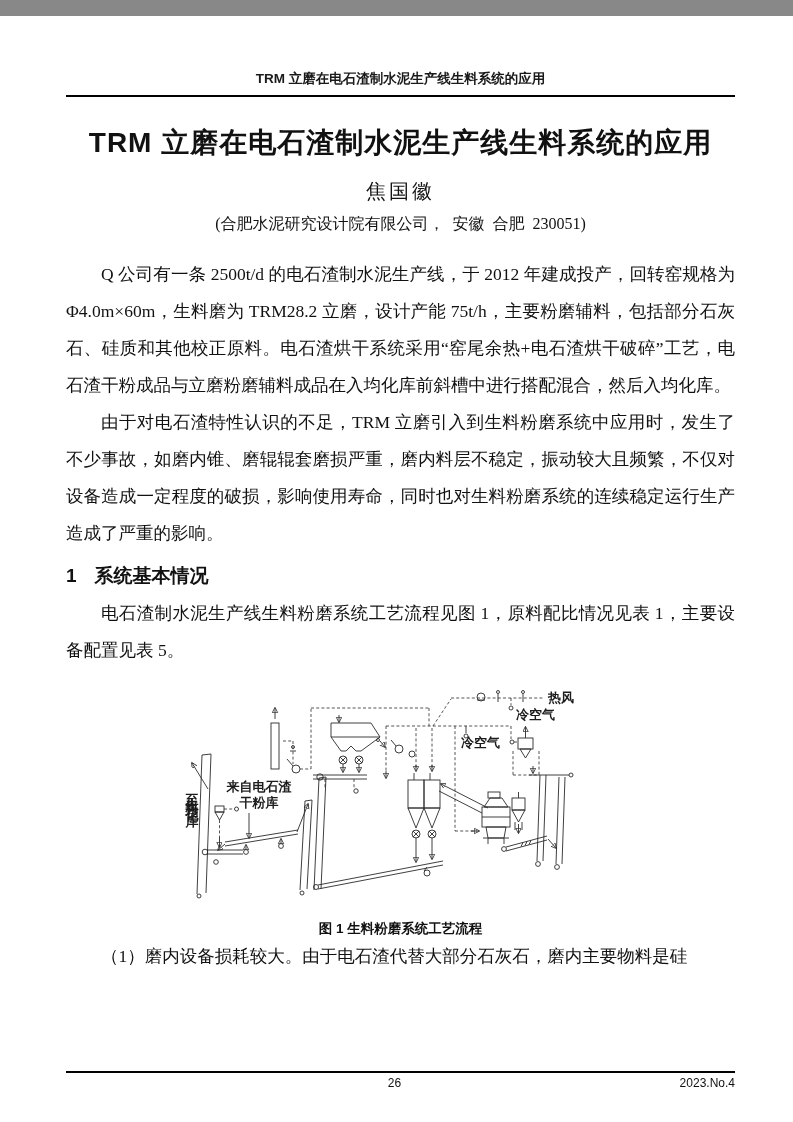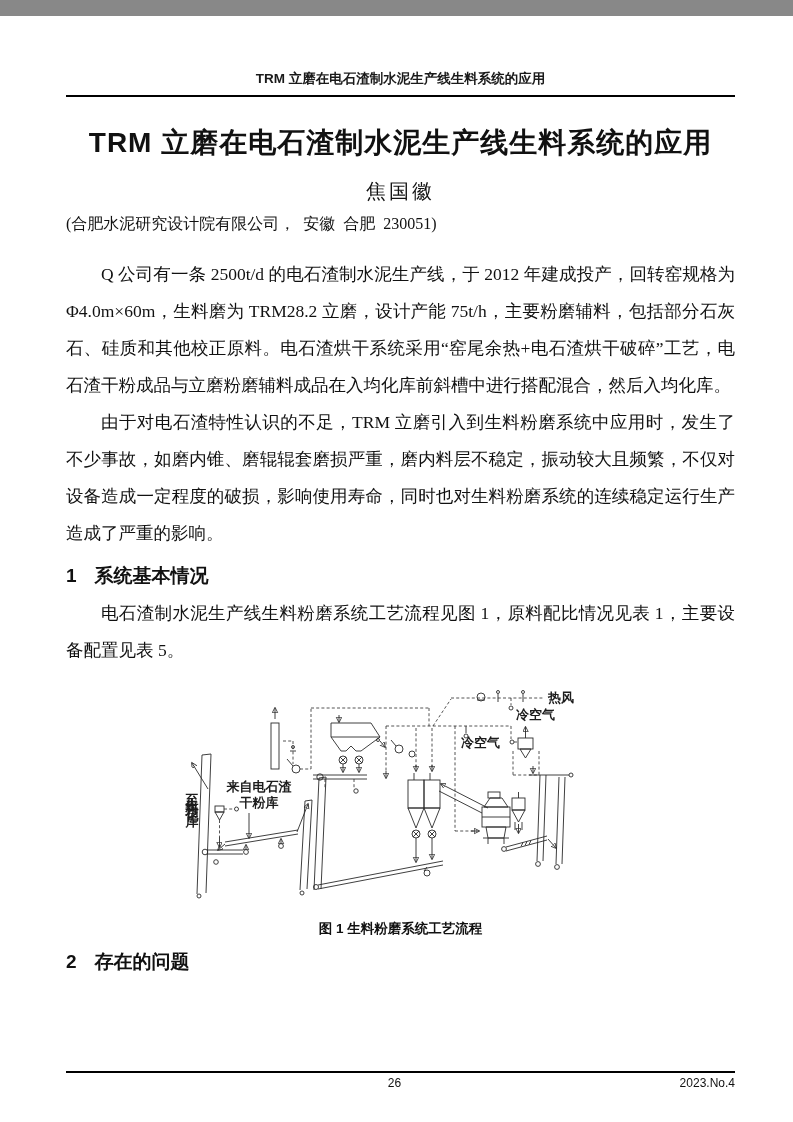--- a/index.html
+++ b/index.html
@@ -36,20 +36,21 @@
     line-height:40px;
   }
   .author{
     margin-top:15px;
     text-align:center;
     font-size:20px;
     letter-spacing:3px;
   }
   .affiliation{
     margin-top:9px;
+    text-align:center;
     font-size:16px;
     white-space:pre-wrap;
   }
   p.body{
     margin:0;
     font-size:17.5px;
     line-height:37px;
     text-align:justify;
     text-indent:2em;
   }
@@ -343,24 +344,22 @@
         <text class="lbl" x="345" y="38">冷空气</text>
         <text class="lbl" x="290" y="66">冷空气</text>
         <text class="lbl" x="88" y="110" text-anchor="middle">来自电石渣</text>
         <text class="lbl" x="88" y="126" text-anchor="middle">干粉库</text>
       </svg>
       <div class="vlabel">至生料均化库</div>
     </div>
 
     <div class="fig-caption">图 1 生料粉磨系统工艺流程</div>
 
-    <div class="section-heading">
-      <span class="sec-num">2</span><span>存在的问题</span>
-    </div>
-
+
+    <p class="body">（1）磨内设备损耗较大。由于电石渣代替大部分石灰石，磨内主要物料是硅</p>
 
   </div>
 
   <div class="footer">
     <div class="page-num">26</div>
     <div class="issue">2023.No.4</div>
   </div>
 </div>
 
 </body></html>

